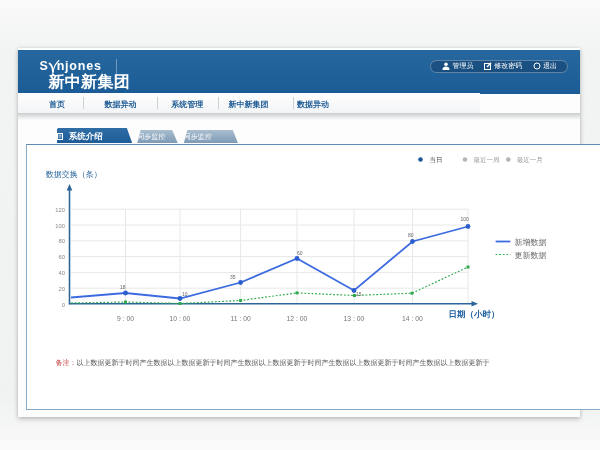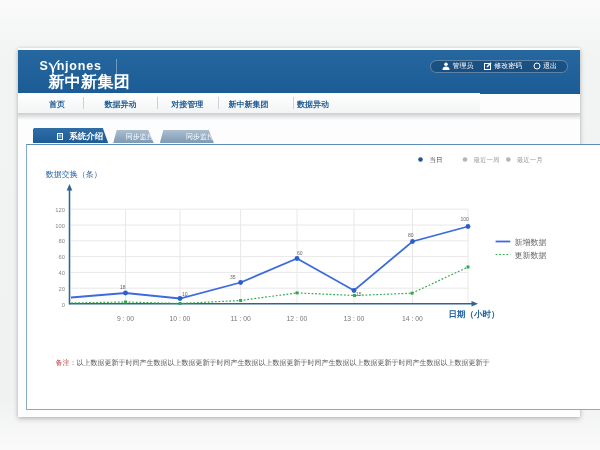--- a/index.html
+++ b/index.html
@@ -9,21 +9,21 @@
 #logo1{position:absolute;left:21.5px;top:8.5px;color:#fff;font-size:12.5px;font-weight:bold;letter-spacing:0.8px;}
 #logo2{position:absolute;left:30.5px;top:22px;color:#fff;font-size:16px;font-weight:bold;letter-spacing:0.3px;}
 #hdiv{position:absolute;left:98px;top:9px;width:1px;height:28px;background:rgba(255,255,255,.35);}
 #htitle{position:absolute;left:104.5px;top:13.5px;color:#fff;font-size:12px;letter-spacing:0px;}
 #pill{position:absolute;left:412px;top:9.5px;width:138px;height:13px;background:rgba(8,38,68,.30);border:1px solid rgba(255,255,255,.30);border-radius:8px;display:flex;align-items:center;justify-content:space-between;padding:0 10px 0 11px;box-sizing:border-box;}
 .pitem{display:flex;align-items:center;color:#fff;font-size:7px;gap:2.5px;white-space:nowrap;}
 #nav{position:absolute;left:0;top:44.5px;width:462px;height:20px;background:linear-gradient(#ffffff,#f3f4f5);}
 .nitem{position:absolute;top:6px;transform:translateX(-50%);font-size:8px;font-weight:bold;color:#1f5c96;}
 .nsep{position:absolute;top:4px;width:1px;height:12px;background:#ccd2d7;}
 #navsh{position:absolute;left:0;top:64.5px;width:562px;height:7px;background:linear-gradient(rgba(120,125,130,.38),rgba(120,125,130,0));}
-.tab{position:absolute;color:#fff;text-align:right;}
+.tab{position:absolute;color:#fff;text-align:left;margin-left:24px;}
 #tab1{left:14.7px;top:79.5px;width:75.6px;padding-right:5px;box-sizing:border-box;height:15.8px;line-height:16px;background:linear-gradient(#2e6da6,#1d5c96);clip-path:polygon(0 2px,2px 0,calc(100% - 5.6px) 0,100% 100%,0 100%);font-weight:bold;font-size:8.5px;}
 #tab2{left:95.2px;top:82px;width:40.6px;height:13.3px;line-height:13px;background:linear-gradient(#aabecf,#7e9ab5);clip-path:polygon(3.5px 0,35px 0,100% 100%,0 100%);font-size:7px;}
 #tab3{left:141.8px;top:82px;width:54.2px;height:13.3px;line-height:13px;background:linear-gradient(#aabecf,#7e9ab5);clip-path:polygon(3.5px 0,49px 0,100% 100%,0 100%);font-size:7px;}
 #cbox{position:absolute;left:8px;top:95.5px;width:539px;height:264px;border:1px solid #85abc9;border-top:1.5px solid #5e8cb4;background:#fff;padding-left:40px;}
 #note{position:absolute;left:28.5px;top:213.5px;font-size:7px;color:#555;white-space:nowrap;}
 #note b{color:#c23b3b;font-weight:normal;}
 </style>
 </head>
 <body>
 <div id="win">
@@ -44,21 +44,21 @@
             <path d="M3 5 L7 0.8" stroke="#fff" stroke-width="1.4" fill="none"></path>
           </svg>修改密码</span>
       <span class="pitem"><svg width="8" height="8" viewBox="0 0 8 8">
             <circle cx="4" cy="4" r="3" fill="none" stroke="#fff" stroke-width="1"></circle>
           </svg>退出</span>
     </div>
   </div>
   <div id="nav">
     <span class="nitem" style="left:39.1px">首页</span>
     <span class="nitem" style="left:102.4px">数据异动</span>
-    <span class="nitem" style="left:169.3px">对接管理</span>
+    <span class="nitem" style="left:169.3px">系统管理</span>
     <span class="nitem" style="left:230.5px">新中新集团</span>
     <span class="nitem" style="left:295px">数据异动</span>
     <span class="nsep" style="left:64.8px"></span>
     <span class="nsep" style="left:138.8px"></span>
     <span class="nsep" style="left:200.2px"></span>
     <span class="nsep" style="left:274.8px"></span>
   </div>
   <div id="navsh"></div>
   <div class="tab" id="tab1"><svg width="6" height="7" viewBox="0 0 6 7" style="vertical-align:-1px;margin-right:6px">
         <rect x="0.5" y="0.5" width="5" height="6" fill="none" stroke="#fff" stroke-width="1"></rect>

